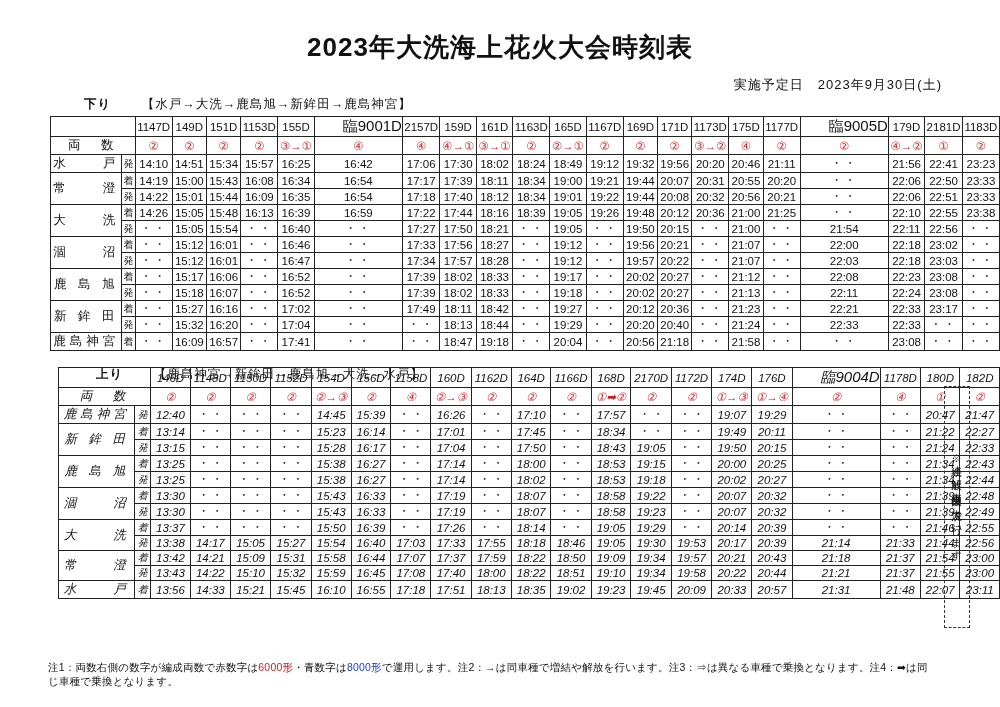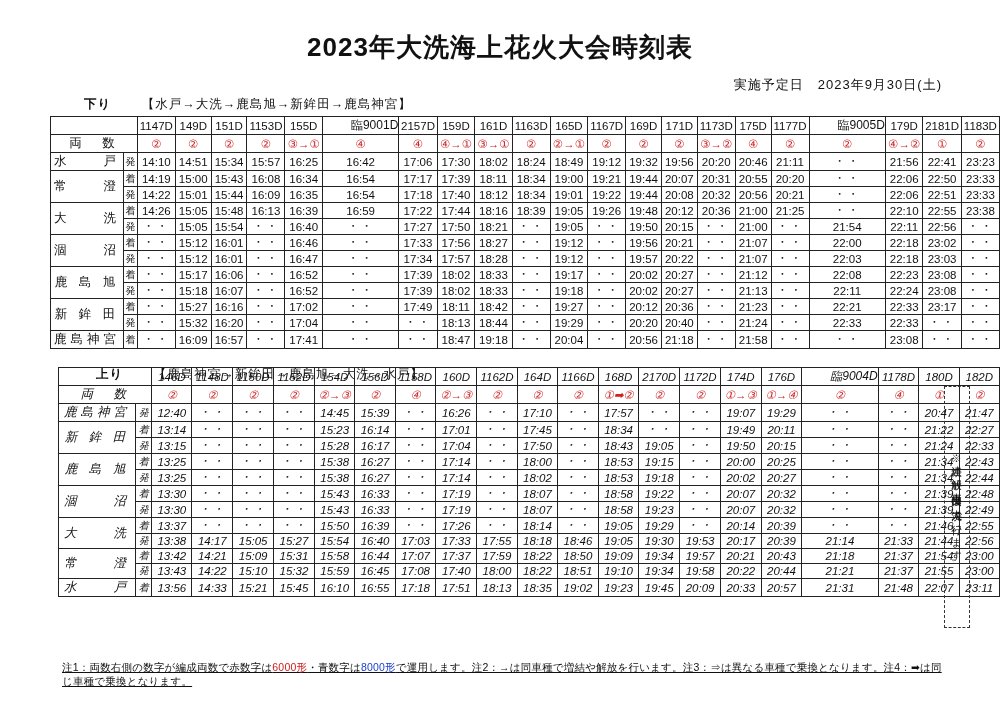--- a/index.html
+++ b/index.html
@@ -42,25 +42,24 @@
     width:78px;font-size:12.5px;letter-spacing:4px;text-align:center;
     padding:0 2px;
   }
   .ad{width:16px;font-size:10px;}
   .t{width:41px;font-size:11.5px;height:14px;}
   .row-hi{height:15px;}
   .dot{color:#111;letter-spacing:2px;}
   .red{color:#d02020;}
   .blue{color:#1b3fcc;}
   .cars{font-size:11.5px;}
-  .smallno{font-size:12px;padding-left:28px;}
+  .smallno{font-size:15px;padding-left:28px;}
   .note{
-    position:absolute;left:62px;bottom:18px;width:890px;font-size:10.5px;
+    position:absolute;left:48px;bottom:18px;width:890px;font-size:10.5px;
     letter-spacing:0.2px;
-    text-decoration:underline;
   }
   .note .red{color:#d02020;}
   .note .blue{color:#1b3fcc;}
   .sidebox{
     position:absolute;border:1px dashed #333;
     width:26px;
     display:flex;align-items:center;justify-content:center;
     font-size:10.5px;line-height:12px;
     writing-mode:vertical-rl;
     text-orientation:upright;

